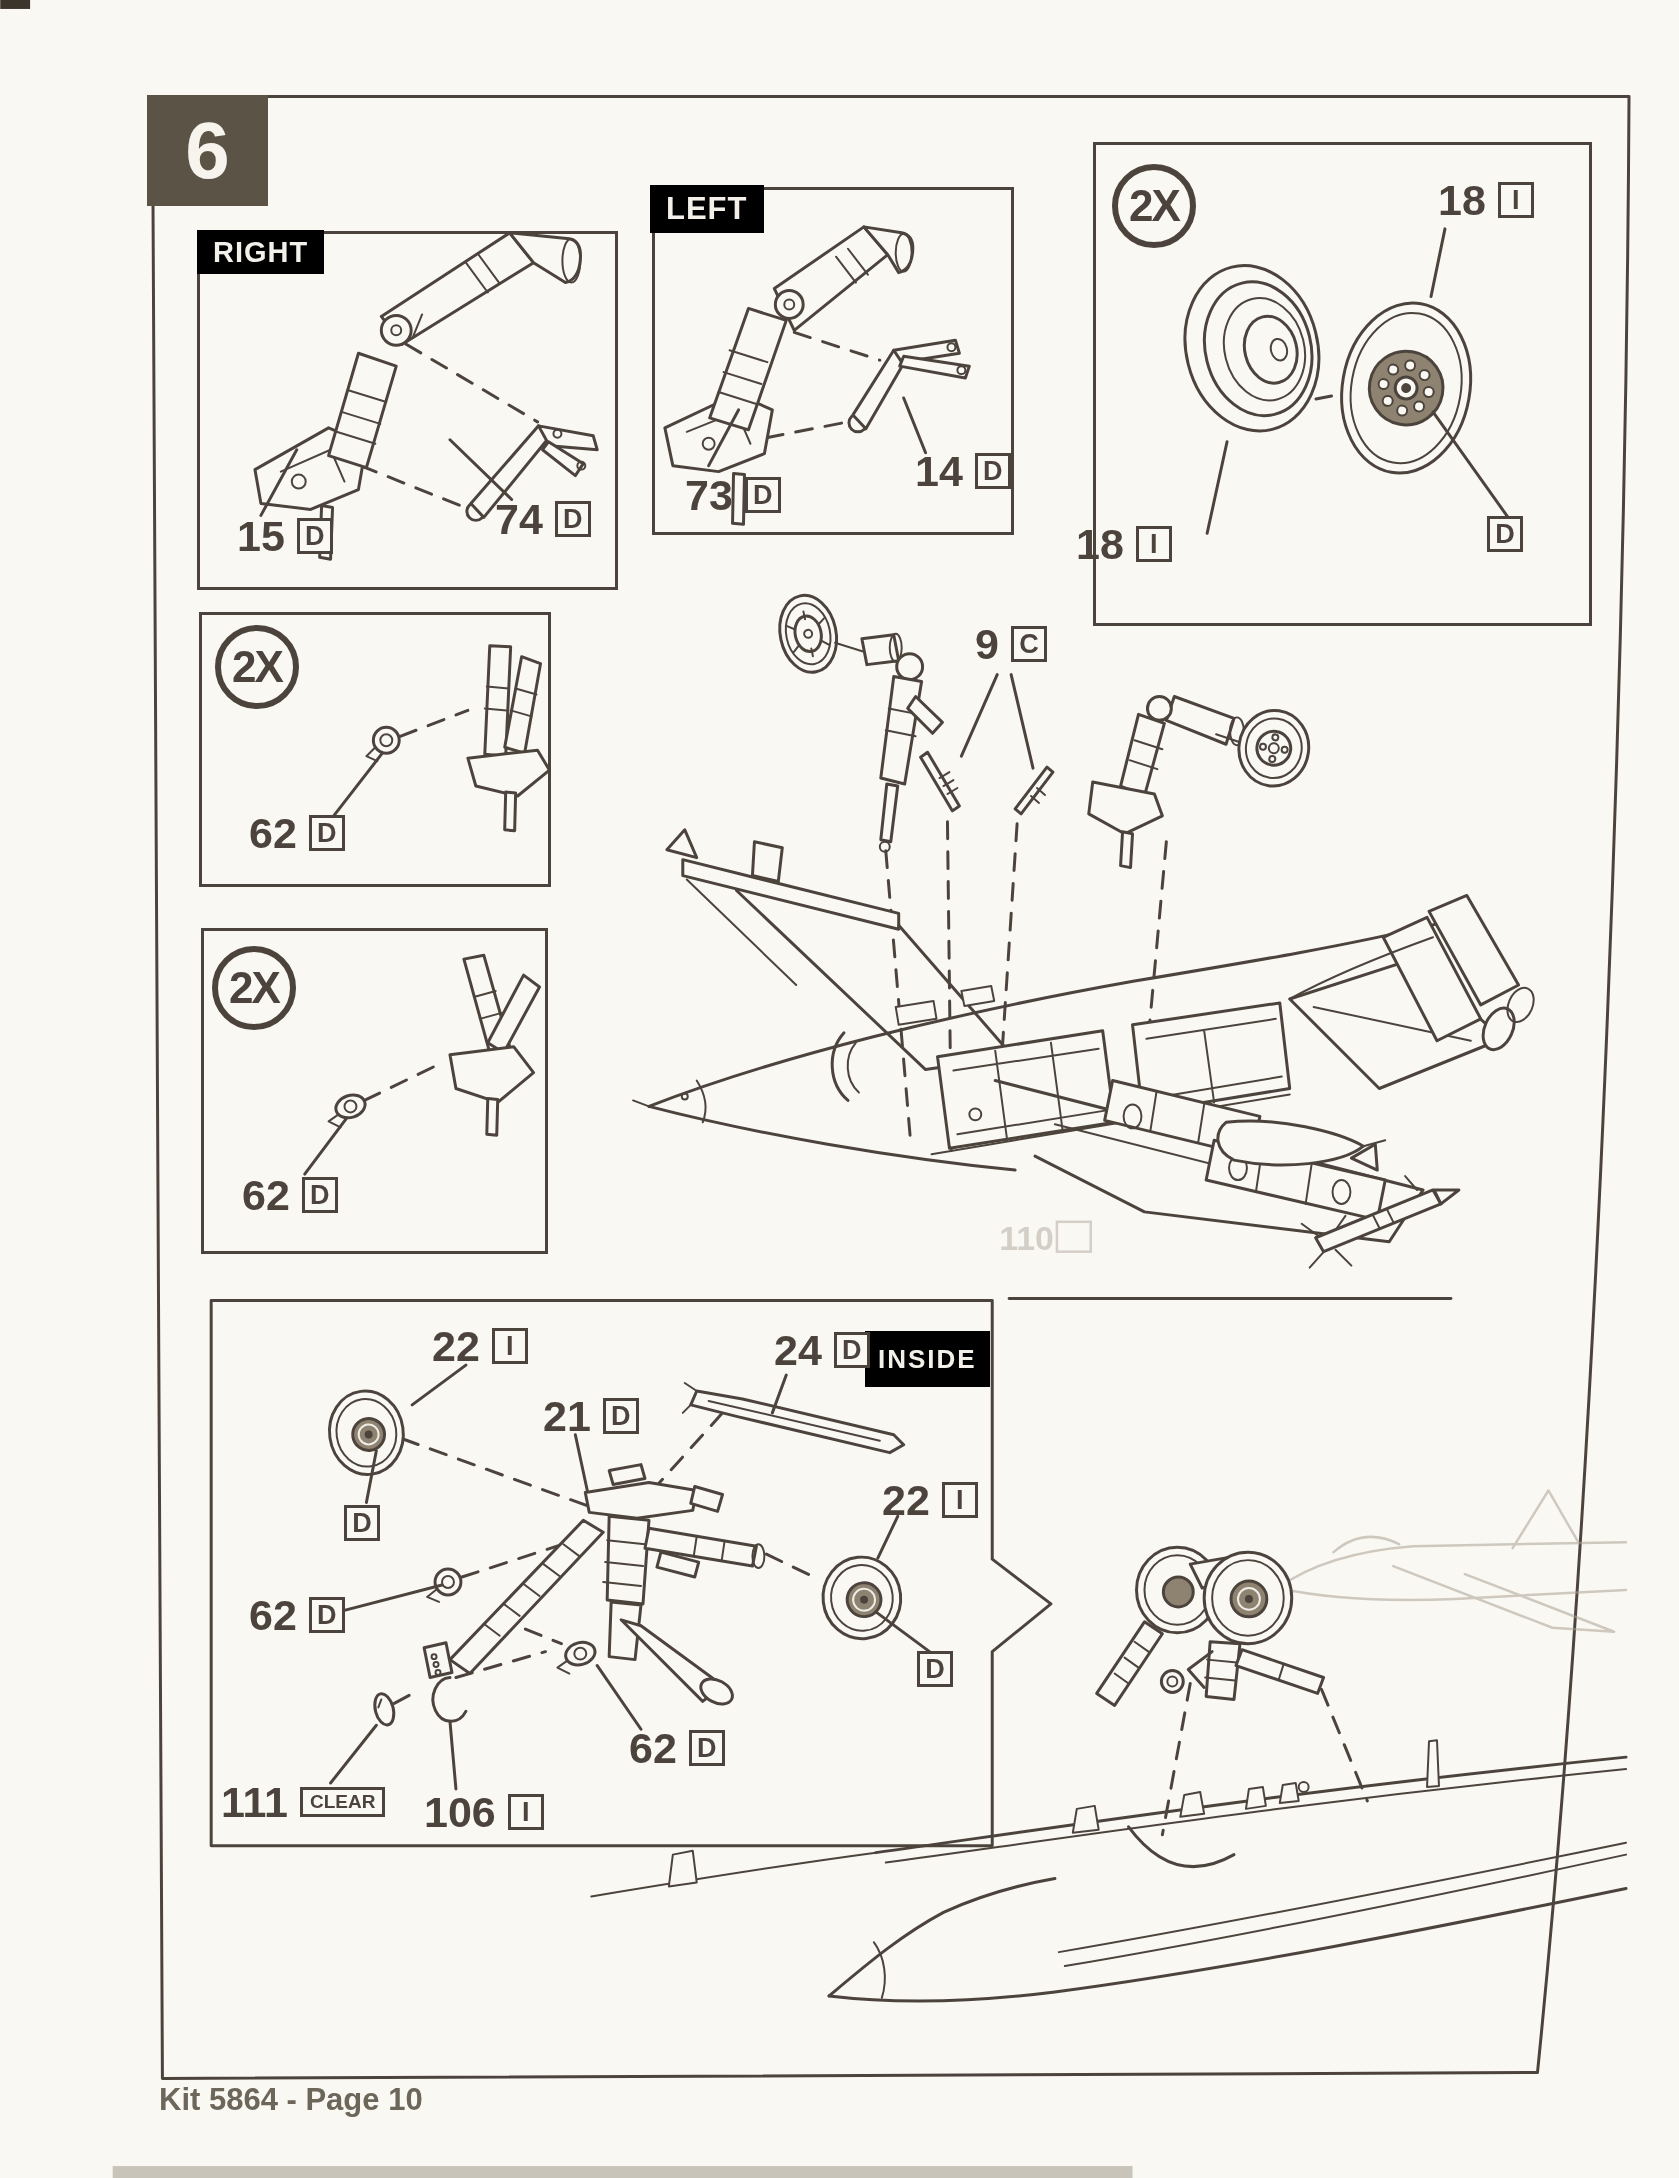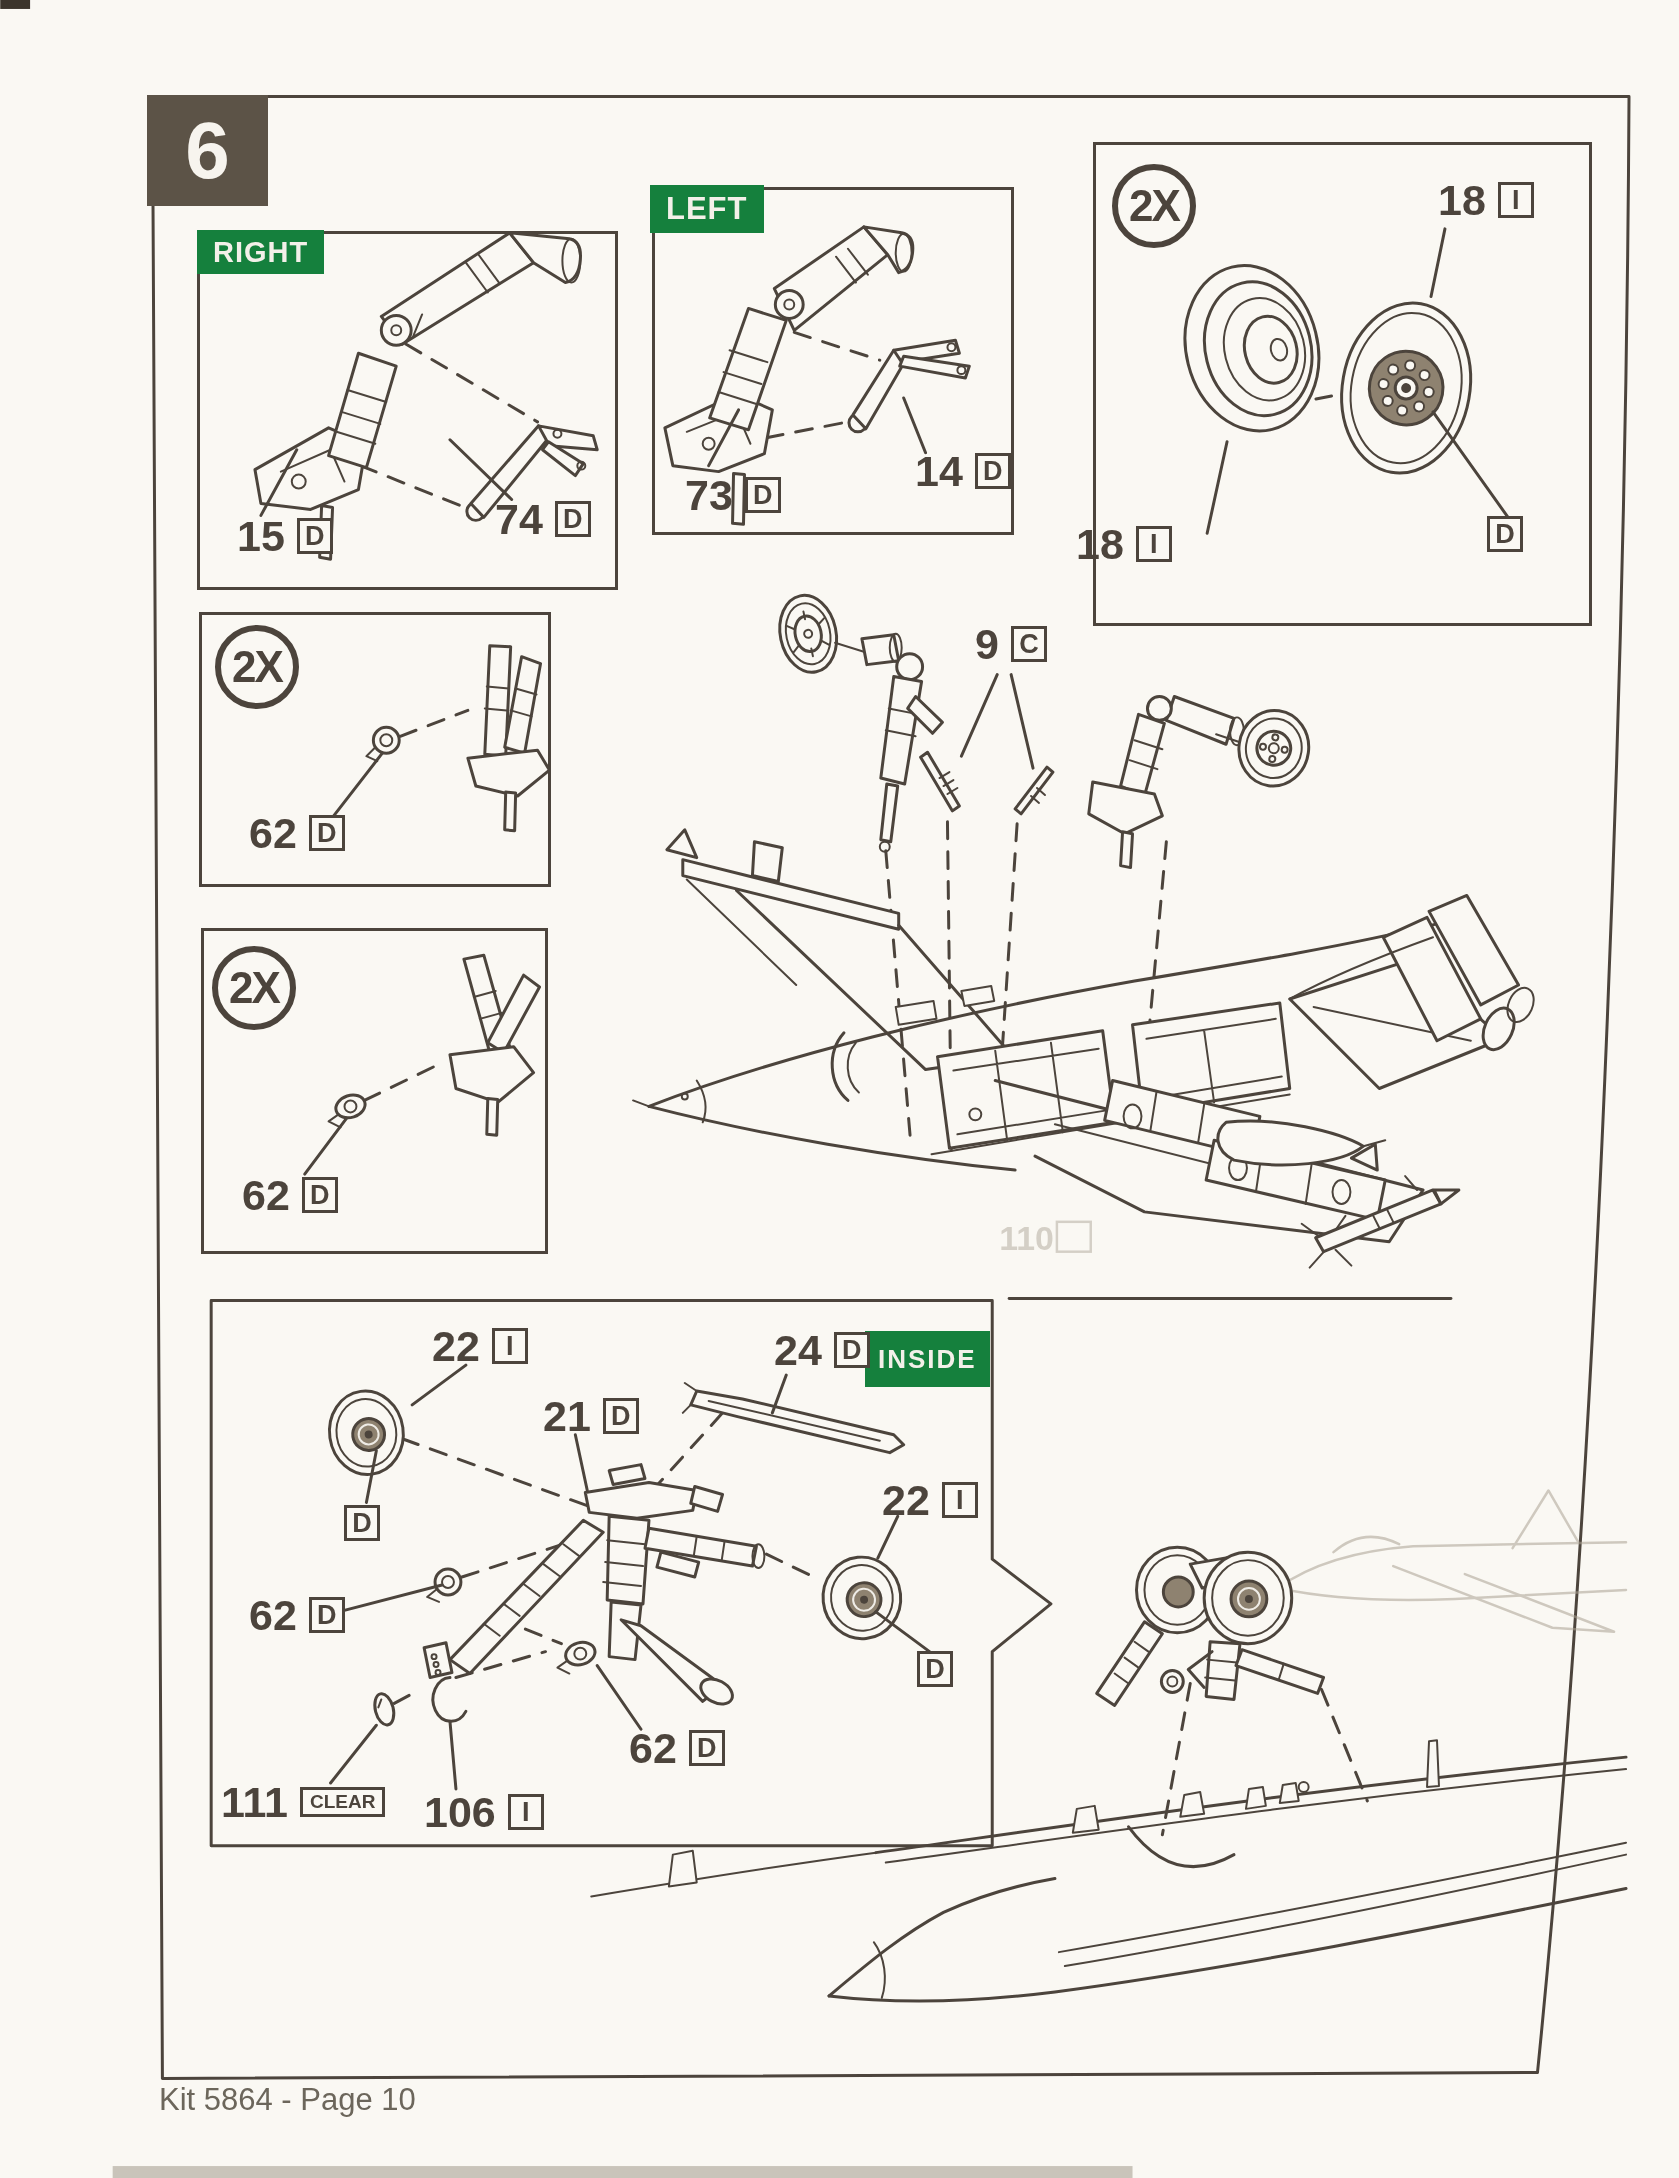--- a/index.html
+++ b/index.html
@@ -6,37 +6,37 @@
   .page{position:relative;width:1680px;height:2178px;background:#faf8f3;overflow:hidden;
         font-family:"Liberation Sans",sans-serif;color:#4c443c;}
   #art{position:absolute;left:0;top:0;z-index:0;}
   .s{stroke:#4c443c;stroke-width:3;fill:none;stroke-linecap:round;stroke-linejoin:round;}
   .f{stroke:#4c443c;stroke-width:3;fill:#faf8f3;stroke-linecap:round;stroke-linejoin:round;}
   .t{stroke-width:2;}
   .d{stroke-dasharray:17 13;fill:none;}
   .hub{fill:#8e8270;stroke:#4c443c;stroke-width:3;}
   .g{stroke:#aba293;fill:none;stroke-width:2.5;stroke-linecap:round;stroke-linejoin:round;}
   .box{position:absolute;border:3px solid #4c443c;background:transparent;z-index:1;}
-  .tag{position:absolute;background:#15803d;color:#f3f0e9;font-weight:bold;z-index:2;
+  .tag{position:absolute;background:#000000;color:#f3f0e9;font-weight:bold;z-index:2;
        display:flex;align-items:center;padding:0 16px;letter-spacing:1px;}
   .tag.right{left:197px;top:230px;height:44px;font-size:29px;}
   .tag.left{left:650px;top:185px;height:48px;font-size:31px;}
   .tag.inside{left:865px;top:1331px;height:56px;font-size:26px;letter-spacing:2px;padding:0 13px;}
   .qty{position:absolute;width:84px;height:84px;border:6px solid #4c443c;border-radius:50%;
        display:flex;align-items:center;justify-content:center;font-weight:bold;font-size:44px;
        color:#4c443c;z-index:2;letter-spacing:-2px;box-sizing:border-box;}
   .badge{position:absolute;left:147px;top:95px;width:121px;height:111px;background:#5c5347;
          display:flex;align-items:center;justify-content:center;color:#f7f4ee;
          font-size:80px;font-weight:bold;z-index:3;}
   .plabel{position:absolute;display:flex;align-items:center;gap:12px;height:42px;
           font-weight:bold;font-size:43px;color:#4c443c;z-index:2;white-space:nowrap;}
   .pbox{display:inline-flex;align-items:center;justify-content:center;min-width:36px;height:36px;
         border:3px solid #4c443c;font-size:27px;font-weight:bold;background:#faf8f3;box-sizing:border-box;}
   .pbox.clear{min-width:0;height:30px;font-size:19px;padding:0 7px;letter-spacing:0;}
-  .footer{position:absolute;left:159px;top:2082px;font-size:31px;font-weight:normal;color:#6c665b;z-index:2;}
+  .footer{position:absolute;left:159px;top:2082px;font-size:31px;font-weight:bold;color:#6c665b;z-index:2;}
 </style>
 </head>
 <body>
 
 <div class="page">
 
 <svg id="art" width="1680" height="2178" viewBox="0 0 1688 2189">
 
   <g>
     <rect x="0" y="0" width="30" height="9" fill="#3c352c"></rect>

